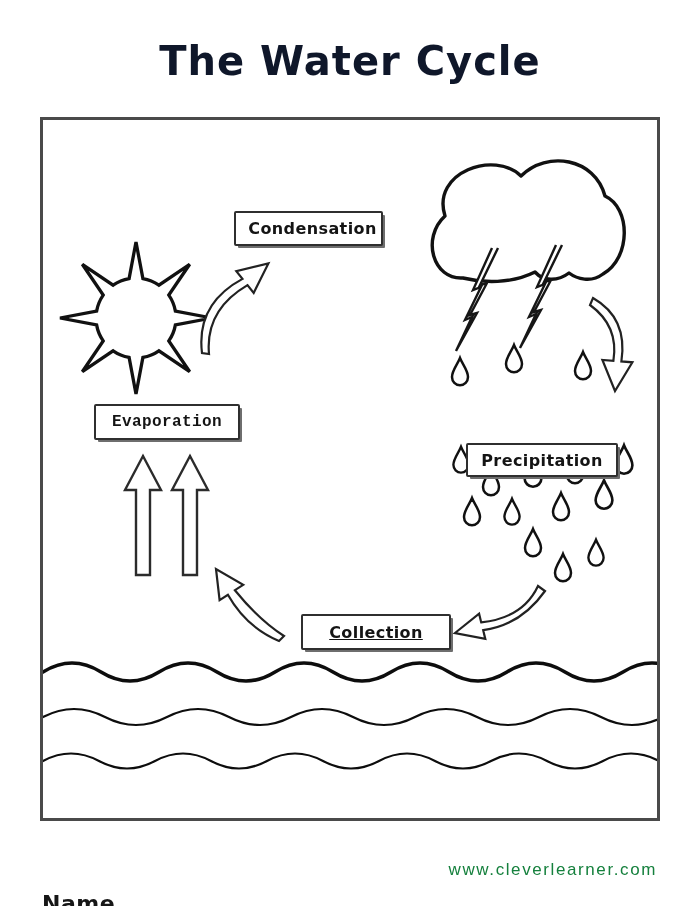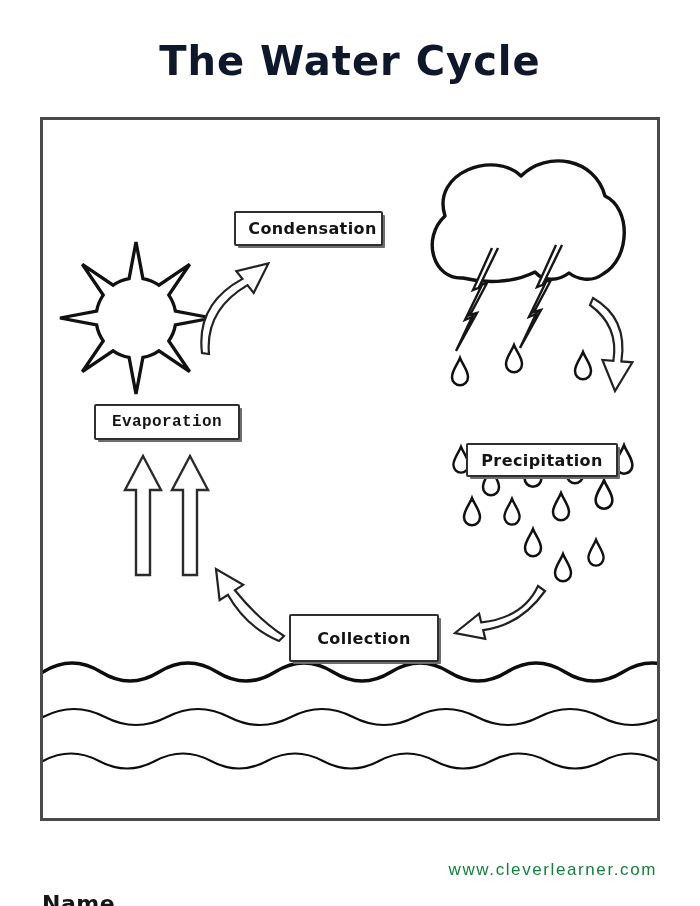--- a/index.html
+++ b/index.html
@@ -12,21 +12,21 @@
          border:3px solid #4a4a4a;box-sizing:border-box;background:#fff;}
   .frame svg{position:absolute;left:0;top:0;width:614px;height:698px;display:block;}
   .label-box{position:absolute;box-sizing:border-box;background:#fff;
              border:2px solid #2f2f2f;border-radius:2px;
              box-shadow:3px 3px 0 -1px #6e6e6e;
              display:flex;align-items:center;justify-content:center;
              font-size:16px;font-weight:bold;letter-spacing:.4px;color:#141414;}
   .lb-condensation{left:234px;top:211px;width:149px;height:35px;padding-left:8px;}
   .lb-evaporation{left:94px;top:404px;width:146px;height:36px;font-family:Liberation Mono, monospace;}
   .lb-precipitation{left:466px;top:403px;width:152px;height:34px;margin-top:40px;}
-  .lb-collection{left:289px;top:614px;width:150px;height:48px;}
+  .lb-collection{left:301px;top:614px;width:150px;height:36px;text-decoration:underline;}
   .name-row{position:absolute;left:42px;top:885px;display:flex;align-items:baseline;}
   .name-label{font-size:22px;font-weight:bold;color:#161616;letter-spacing:.5px;}
   .name-line{display:inline-block;width:322px;border-bottom:2px solid #4c4c4c;
              height:24px;margin-left:2px;}
   .website{position:absolute;right:43px;top:860px;font-size:17px;font-weight:normal;
            letter-spacing:1.6px;color:#15803d;font-family:"Liberation Sans",sans-serif;}
 </style>
 </head>
 <body>
 

